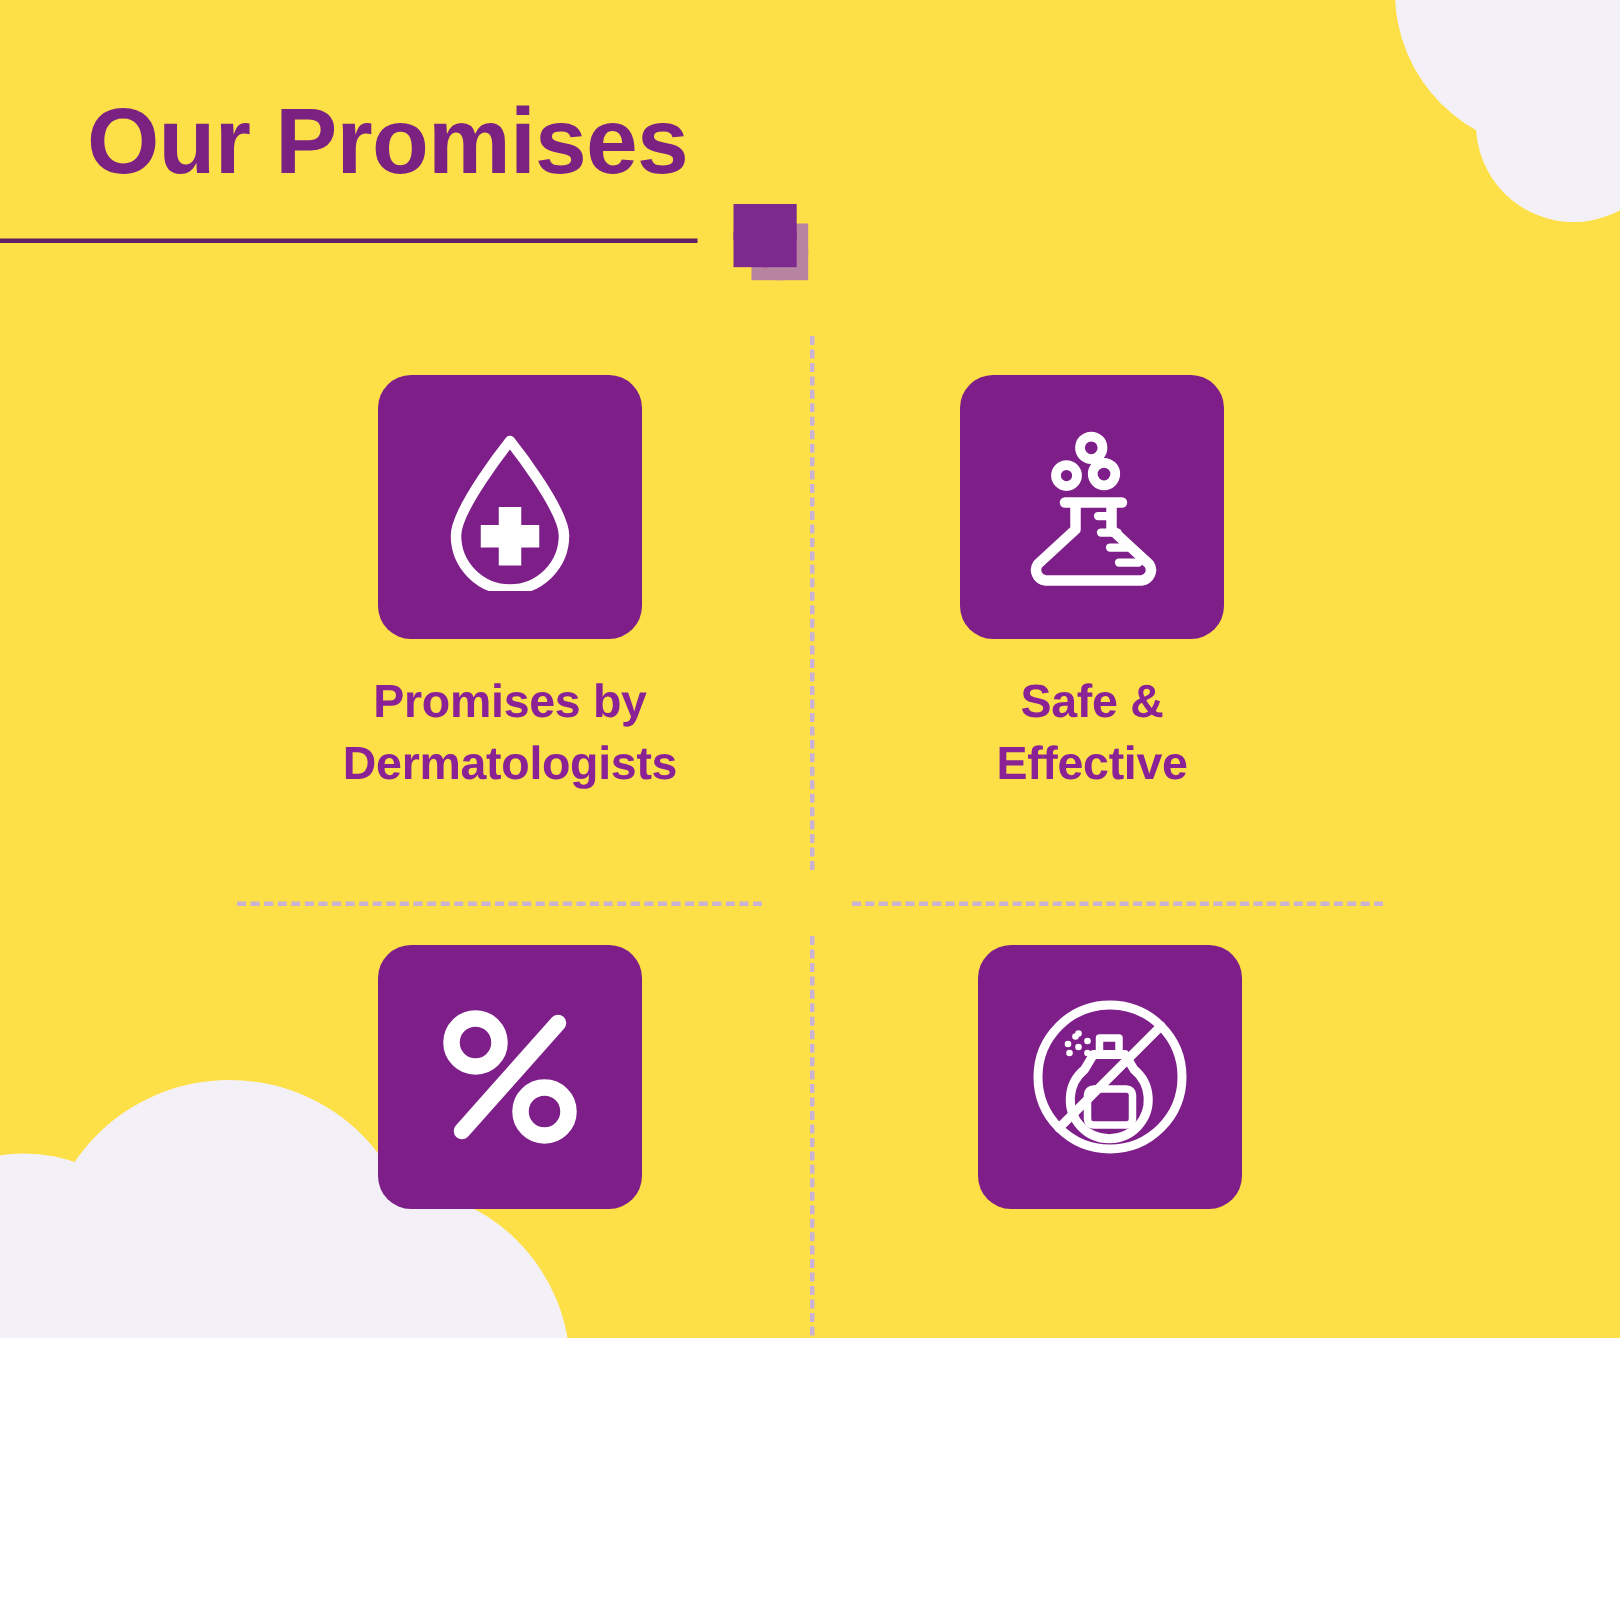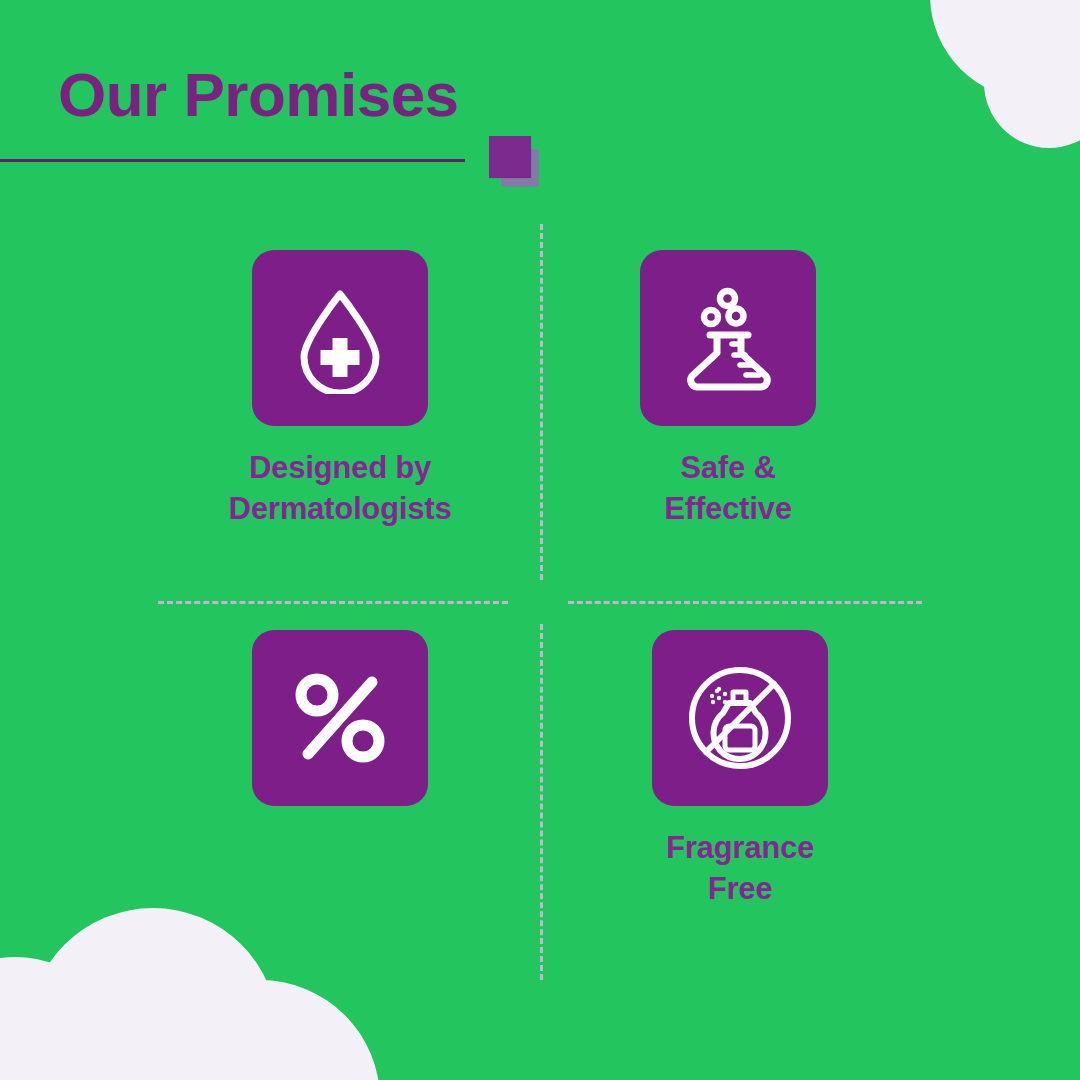--- a/index.html
+++ b/index.html
@@ -9,22 +9,22 @@
   body {
     width: 1080px;
     height: 1080px;
     background: #ffffff;
     font-family: "Liberation Sans", sans-serif;
     overflow: hidden;
   }
   #stage {
     position: relative;
     width: 1080px;
-    height: 1080px;
-    background: #22c55e;
+    height: 892px;
+    background: #fde047;
     overflow: hidden;
   }
 
   
   .blob {
     position: absolute;
     background: #f4f0f8;
     border-radius: 50%;
     pointer-events: none;
   }
@@ -192,21 +192,21 @@
 
     <div class="cell cell-0">
       <div class="tile">
         <span>
           <svg width="112" height="112" viewBox="0 0 112 112" fill="none">
             <path d="M56 12 C56 12 92 57 92 75 A36 36 0 0 1 20 75 C20 57 56 12 56 12 Z" stroke="#ffffff" stroke-width="7" stroke-linejoin="round" fill="none"></path>
             <path d="M48.5 56 h15 v12 h12 v15 h-12 v12 h-15 v-12 h-12 v-15 h12 z" fill="#ffffff"></path>
           </svg>
         </span>
       </div>
-      <p class="promise-label">Designed by
+      <p class="promise-label">Promises by
 Dermatologists</p>
     </div>
 
     <div class="cell cell-1">
       <div class="tile">
         <span>
           <svg width="112" height="112" viewBox="0 0 112 112" fill="none">
             <circle cx="55.5" cy="16.5" r="7.5" stroke="#ffffff" stroke-width="6.5" fill="none"></circle>
             <circle cx="39" cy="35" r="7" stroke="#ffffff" stroke-width="6.5" fill="none"></circle>
             <circle cx="64" cy="34" r="7.5" stroke="#ffffff" stroke-width="6.5" fill="none"></circle>
@@ -247,18 +247,16 @@
             <circle cx="41" cy="32" r="2.2" fill="#ffffff"></circle>
             <circle cx="35" cy="36" r="2.2" fill="#ffffff"></circle>
             <circle cx="41" cy="40" r="2.2" fill="#ffffff"></circle>
             <circle cx="33" cy="29" r="2.2" fill="#ffffff"></circle>
             <circle cx="28" cy="34" r="2.2" fill="#ffffff"></circle>
             <circle cx="35" cy="27" r="2.2" fill="#ffffff"></circle>
             <circle cx="29" cy="40" r="2.2" fill="#ffffff"></circle>
           </svg>
         </span>
       </div>
-      <p class="promise-label">Fragrance
-Free</p>
     </div>
 
   </div>
 </div>
 
 </body></html>

